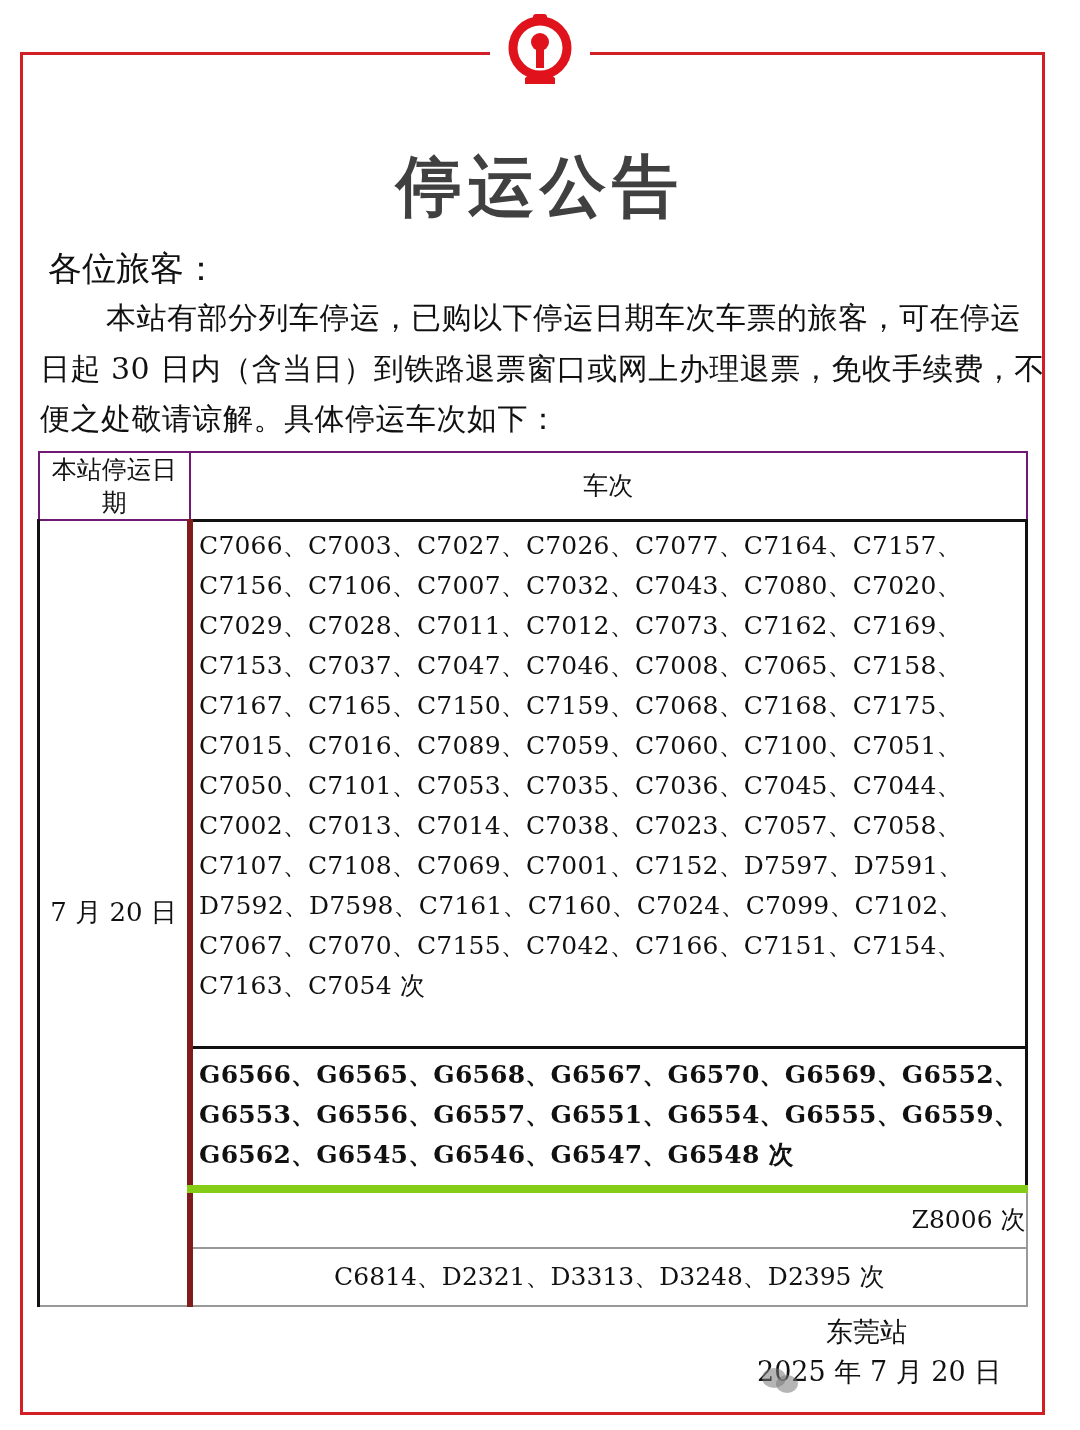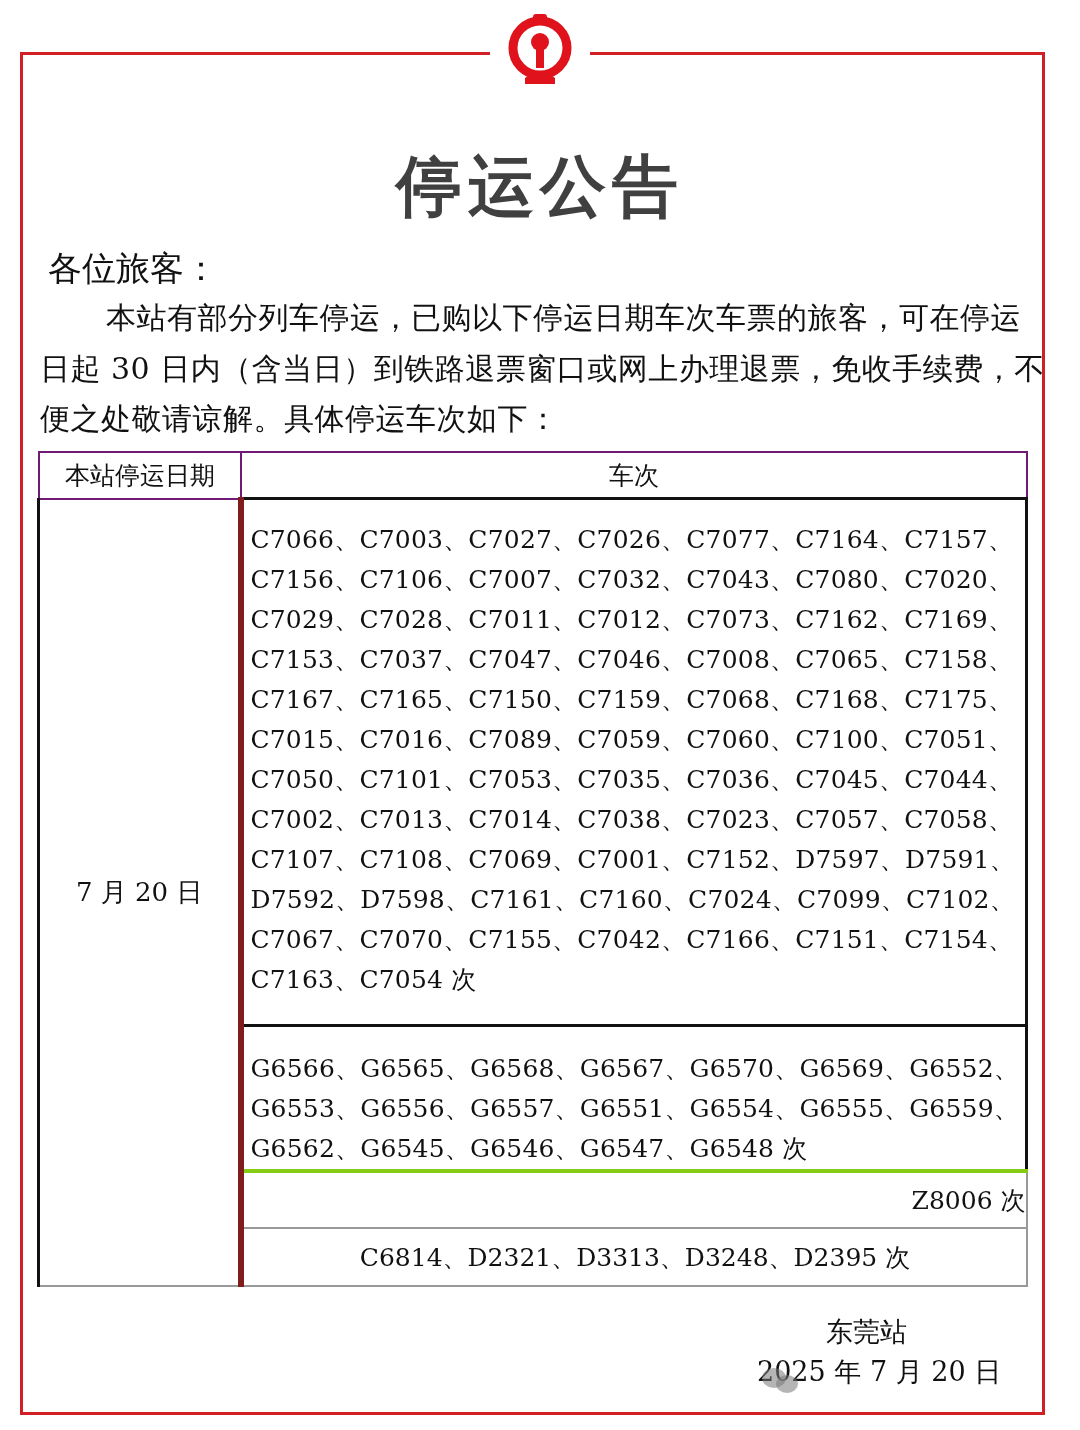--- a/index.html
+++ b/index.html
@@ -16,24 +16,24 @@
   .para { position: absolute; left: 40px; top: 293px; width: 1005px; font-size: 30px;
           line-height: 50.5px; text-indent: 66px; letter-spacing: 0.5px; }
   table.stops { position: absolute; left: 37px; top: 451px; width: 991px;
                 border-collapse: collapse; font-size: 25px; }
   table.stops td { padding: 0; vertical-align: top; }
   .th { border: 2px solid #701a75; height: 44px; text-align: center; vertical-align: middle !important;
         font-family: "DejaVu Sans", "Liberation Sans", sans-serif; font-size: 25px; }
   .date-cell { border-left: 3px solid #111; border-right: 6px solid #7f1d1d; border-bottom: 2px solid #999;
                width: 312px; text-align: center; vertical-align: middle !important; font-size: 26px; }
   .c-cell { border: 3px solid #111; height: 520px; padding: 4px 6px 0 6px !important; }
-  .g-cell { border-left: 3px solid #111; border-right: 3px solid #111; border-bottom: 4px solid #84cc16; height: 130px; padding: 6px 6px 0 6px !important; }
+  .g-cell { border-left: 3px solid #111; border-right: 3px solid #111; border-bottom: 8px solid #84cc16; height: 130px; padding: 6px 6px 0 6px !important; font-weight: bold; }
   .z-cell { border-right: 2px solid #999; border-bottom: 2px solid #999; height: 54px; text-align: right; vertical-align: middle !important; }
   .x-cell { border-right: 2px solid #999; border-bottom: 2px solid #999; height: 56px; text-align: center; vertical-align: middle !important; margin-top: 44px; }
-  .lines { line-height: 40px; letter-spacing: 0.2px; margin-top: 16px; }
+  .lines { line-height: 40px; letter-spacing: 0.2px; }
   .line { white-space: nowrap; }
   .center { text-align: left; }
   .footer-station { position: absolute; left: 826px; top: 1312px; font-size: 27px; line-height: 40px; }
   .footer-date { position: absolute; left: 757px; top: 1352px; font-size: 27px; line-height: 40px; }
   .watermark { position: absolute; left: 760px; top: 1366px; font-family: "DejaVu Sans", "Liberation Sans", sans-serif;
                font-size: 26px; color: rgba(120,120,120,0.55); display: flex; align-items: center; gap: 6px; }
   .wm-icon { width: 40px; height: 28px; position: relative; }
   .wm-icon span { position: absolute; background: rgba(120,120,120,0.55); border-radius: 50%; }
 </style>
 </head>

